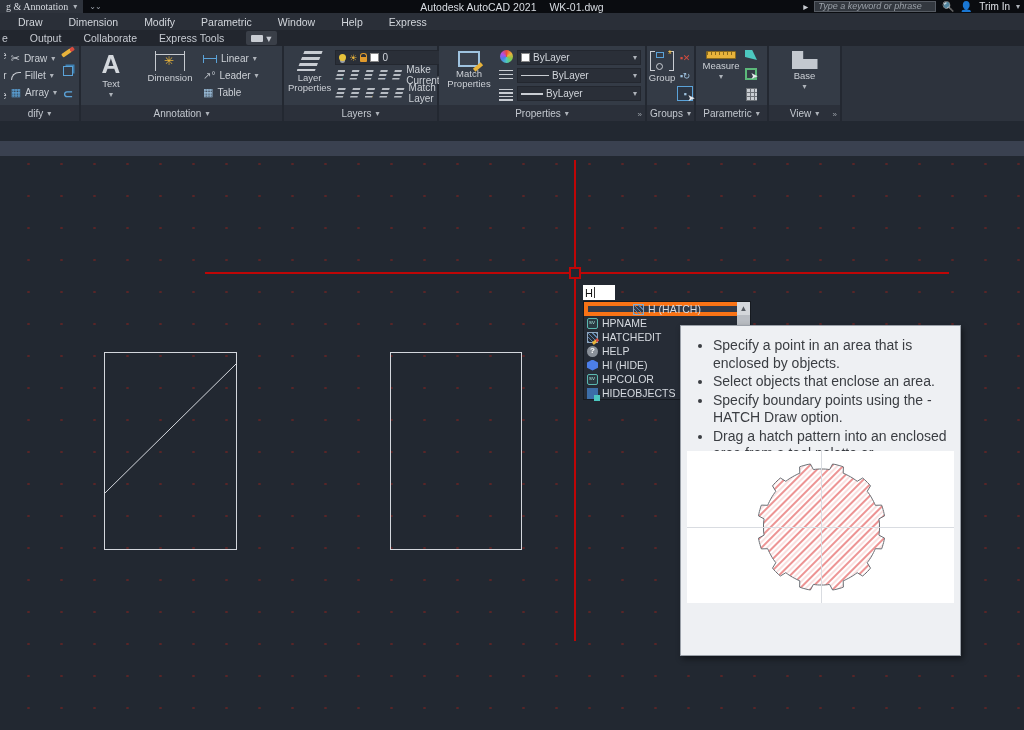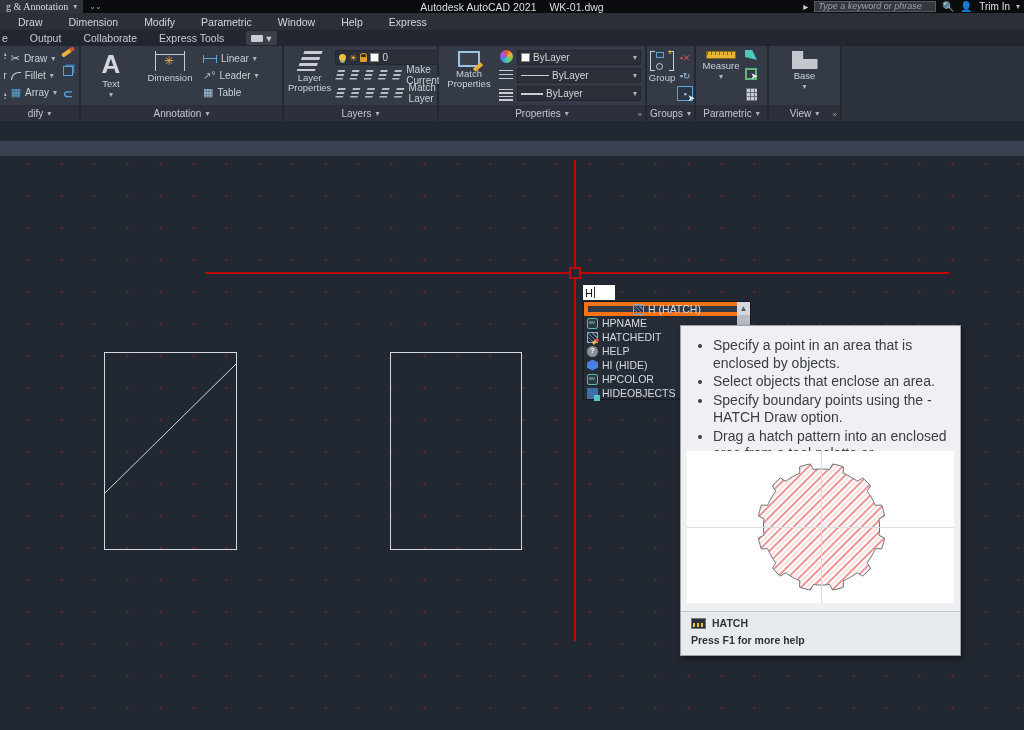--- a/index.html
+++ b/index.html
@@ -506,22 +506,15 @@
           <defs>
             <pattern id="hp" width="8" height="8" patternUnits="userSpaceOnUse" patternTransform="rotate(45)">
               <rect width="8" height="8" fill="#ffffff"></rect>
               <line x1="1" y1="0" x2="1" y2="8" stroke="#e14b4b" stroke-width="1.2"></line>
               <line x1="5" y1="0" x2="5" y2="8" stroke="#f3b4b4" stroke-width="0.8"></line>
             </pattern>
           </defs>
           <path d="M192.5 76.0L192.5 78.0L192.4 80.0L192.2 82.1L191.9 84.1L197.5 87.1L197.1 89.3L196.6 91.5L196.0 93.6L195.4 95.8L194.6 97.9L188.3 97.7L187.5 99.6L186.6 101.4L185.7 103.2L184.7 105.0L183.7 106.7L182.6 108.4L181.4 110.1L180.2 111.7L183.5 117.1L182.1 118.8L180.5 120.5L179.0 122.0L177.3 123.6L175.6 125.0L170.2 121.7L168.6 122.9L166.9 124.1L165.2 125.2L163.5 126.2L161.7 127.2L159.9 128.1L158.1 129.0L156.2 129.8L156.4 136.1L154.3 136.9L152.1 137.5L150.0 138.1L147.8 138.6L145.6 139.0L142.6 133.4L140.6 133.7L138.5 133.9L136.5 134.0L134.5 134.0L132.5 134.0L130.5 133.9L128.4 133.7L126.4 133.4L123.4 139.0L121.2 138.6L119.0 138.1L116.9 137.5L114.7 136.9L112.6 136.1L112.8 129.8L110.9 129.0L109.1 128.1L107.3 127.2L105.5 126.2L103.8 125.2L102.1 124.1L100.4 122.9L98.8 121.7L93.4 125.0L91.7 123.6L90.0 122.0L88.5 120.5L86.9 118.8L85.5 117.1L88.8 111.7L87.6 110.1L86.4 108.4L85.3 106.7L84.3 105.0L83.3 103.2L82.4 101.4L81.5 99.6L80.7 97.7L74.4 97.9L73.6 95.8L73.0 93.6L72.4 91.5L71.9 89.3L71.5 87.1L77.1 84.1L76.8 82.1L76.6 80.0L76.5 78.0L76.5 76.0L76.5 74.0L76.6 72.0L76.8 69.9L77.1 67.9L71.5 64.9L71.9 62.7L72.4 60.5L73.0 58.4L73.6 56.2L74.4 54.1L80.7 54.3L81.5 52.4L82.4 50.6L83.3 48.8L84.3 47.0L85.3 45.3L86.4 43.6L87.6 41.9L88.8 40.3L85.5 34.9L86.9 33.2L88.5 31.5L90.0 30.0L91.7 28.4L93.4 27.0L98.8 30.3L100.4 29.1L102.1 27.9L103.8 26.8L105.5 25.8L107.3 24.8L109.1 23.9L110.9 23.0L112.8 22.2L112.6 15.9L114.7 15.1L116.9 14.5L119.0 13.9L121.2 13.4L123.4 13.0L126.4 18.6L128.4 18.3L130.5 18.1L132.5 18.0L134.5 18.0L136.5 18.0L138.5 18.1L140.6 18.3L142.6 18.6L145.6 13.0L147.8 13.4L150.0 13.9L152.1 14.5L154.3 15.1L156.4 15.9L156.2 22.2L158.1 23.0L159.9 23.9L161.7 24.8L163.5 25.8L165.2 26.8L166.9 27.9L168.6 29.1L170.2 30.3L175.6 27.0L177.3 28.4L179.0 30.0L180.5 31.5L182.1 33.2L183.5 34.9L180.2 40.3L181.4 41.9L182.6 43.6L183.7 45.3L184.7 47.0L185.7 48.8L186.6 50.6L187.5 52.4L188.3 54.3L194.6 54.1L195.4 56.2L196.0 58.4L196.6 60.5L197.1 62.7L197.5 64.9L191.9 67.9L192.2 69.9L192.4 72.0L192.5 74.0L192.5 76.0Z" fill="url(#hp)" stroke="#6b7076" stroke-width="1"></path>
         </svg>
     </div>
-    <div class="tt-foot">
-      <div class="row1">
-        <span class="ic-hatchtool"></span>
-        <span>HATCH</span>
-      </div>
-      <div class="hint">Press F1 for more help</div>
-    </div>
   </div>
 
 </div>
 
 </body></html>

